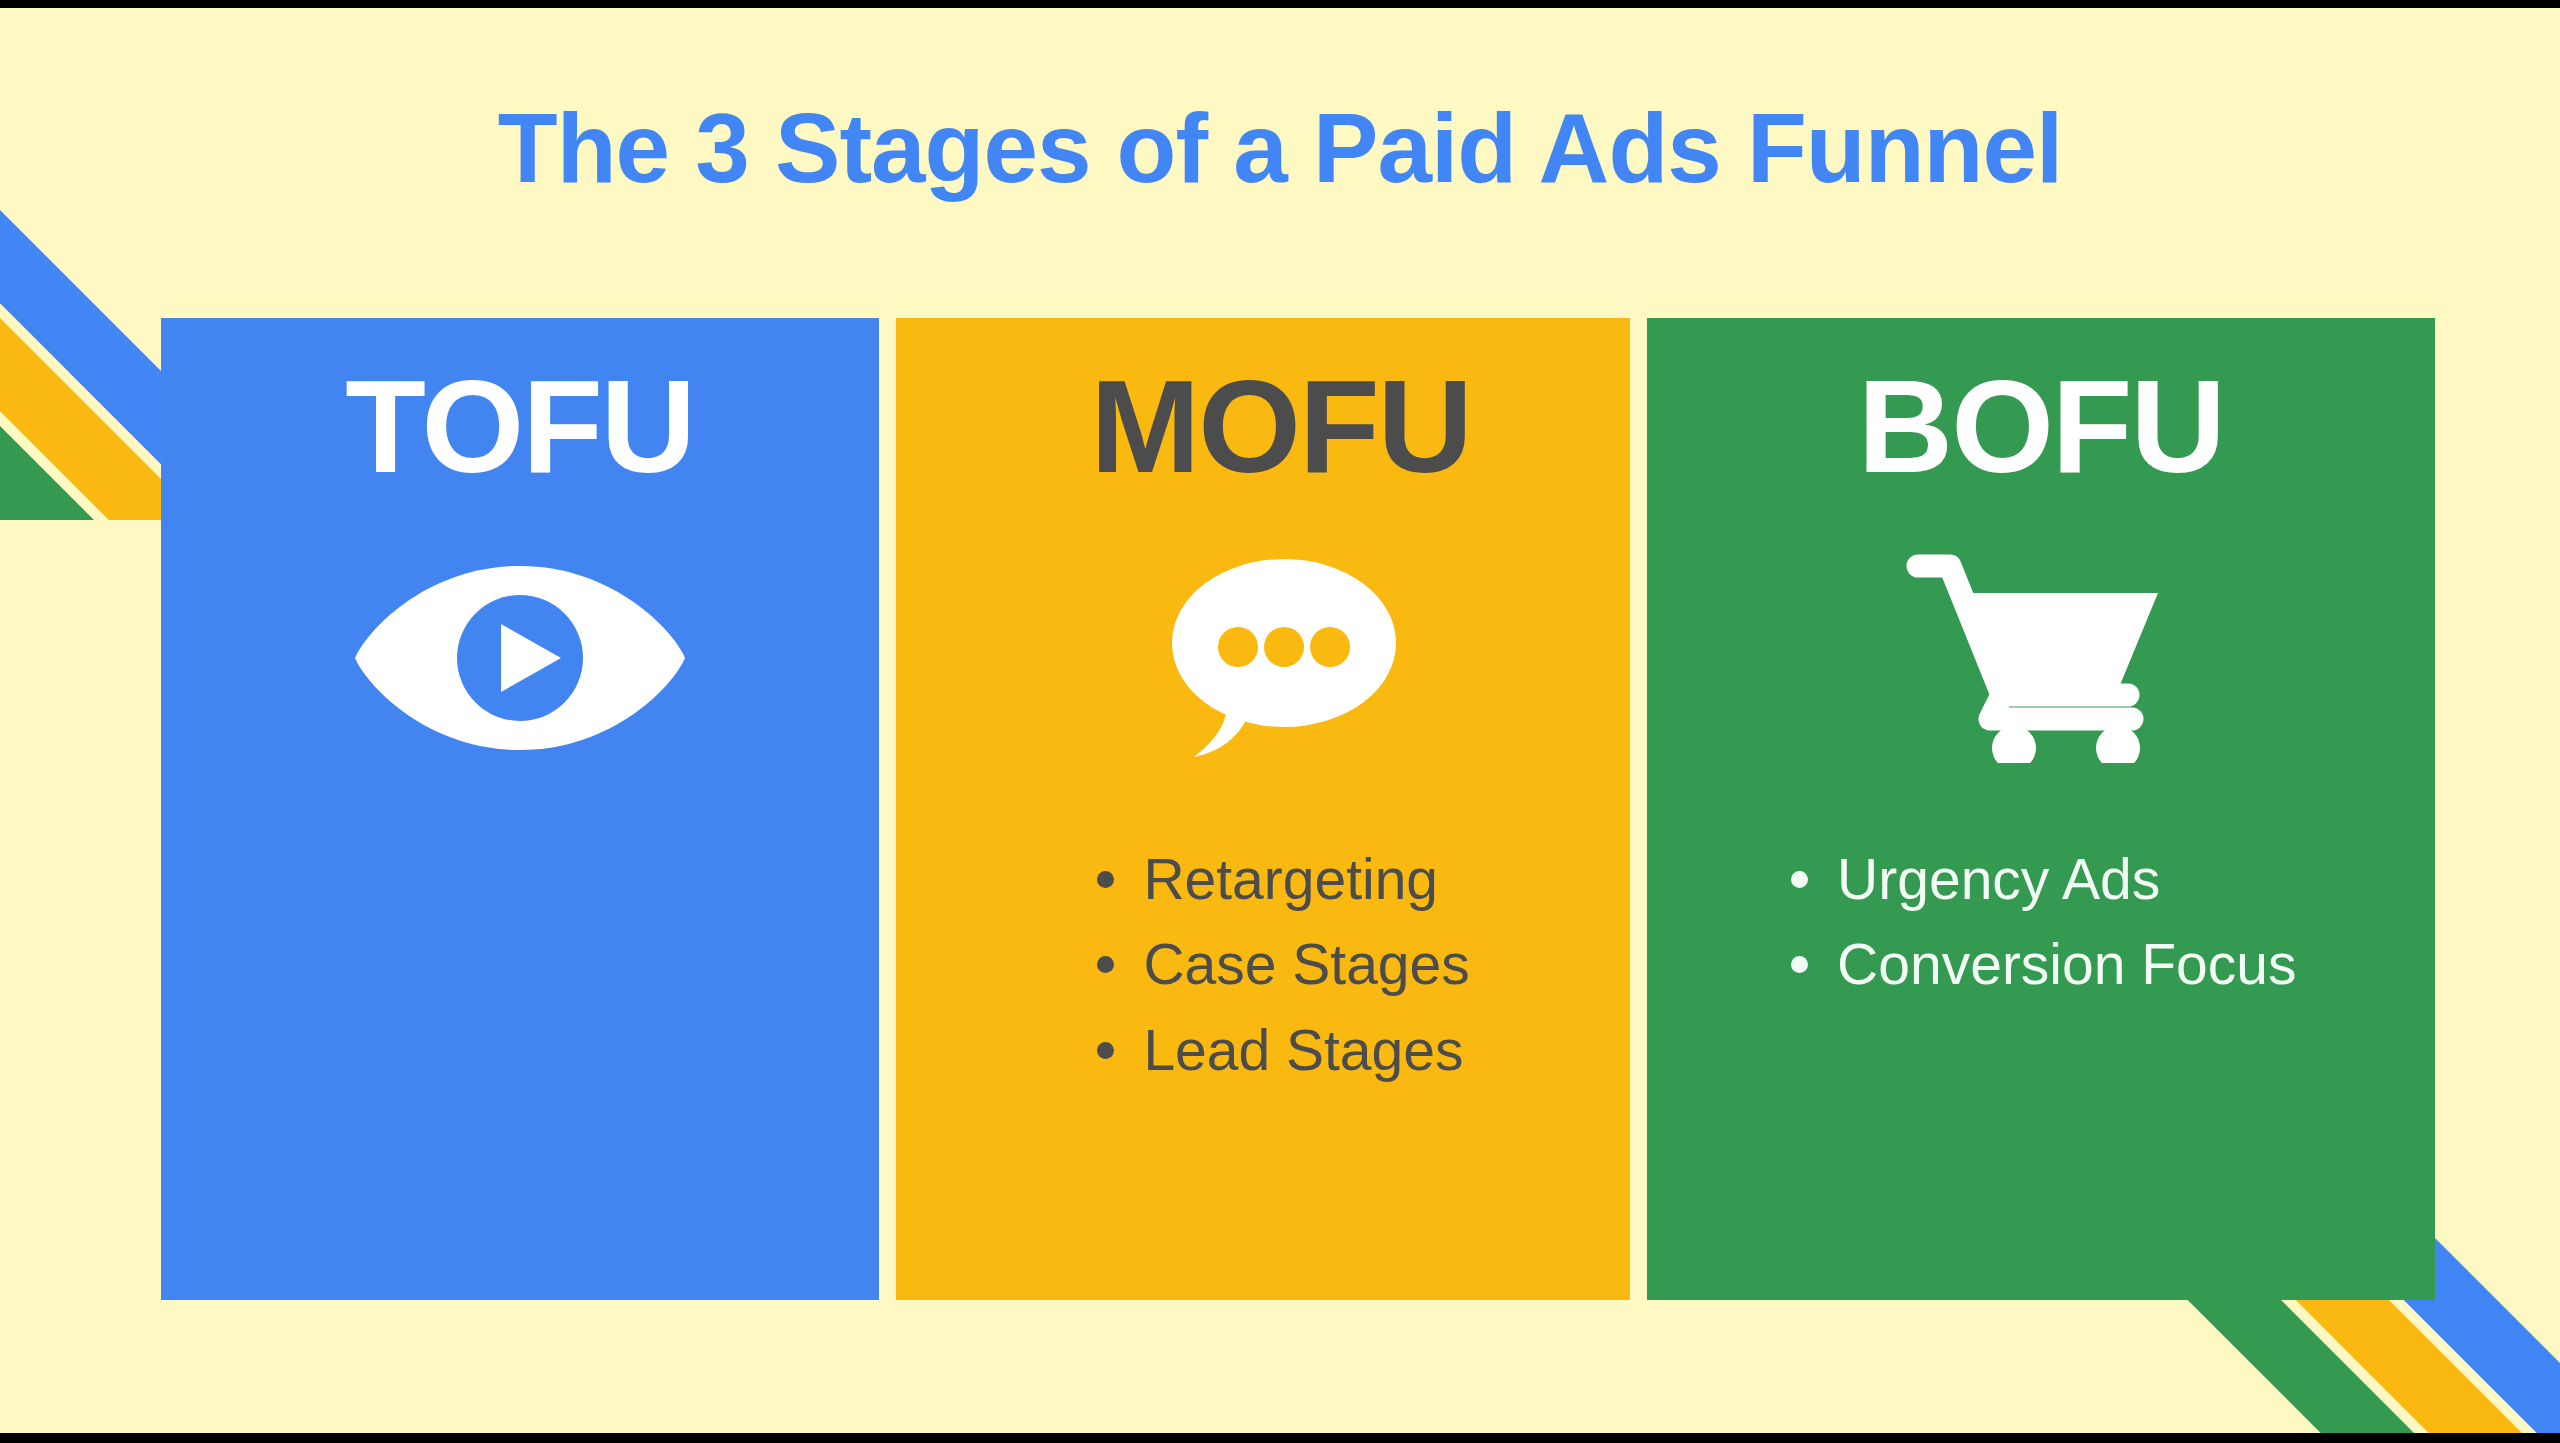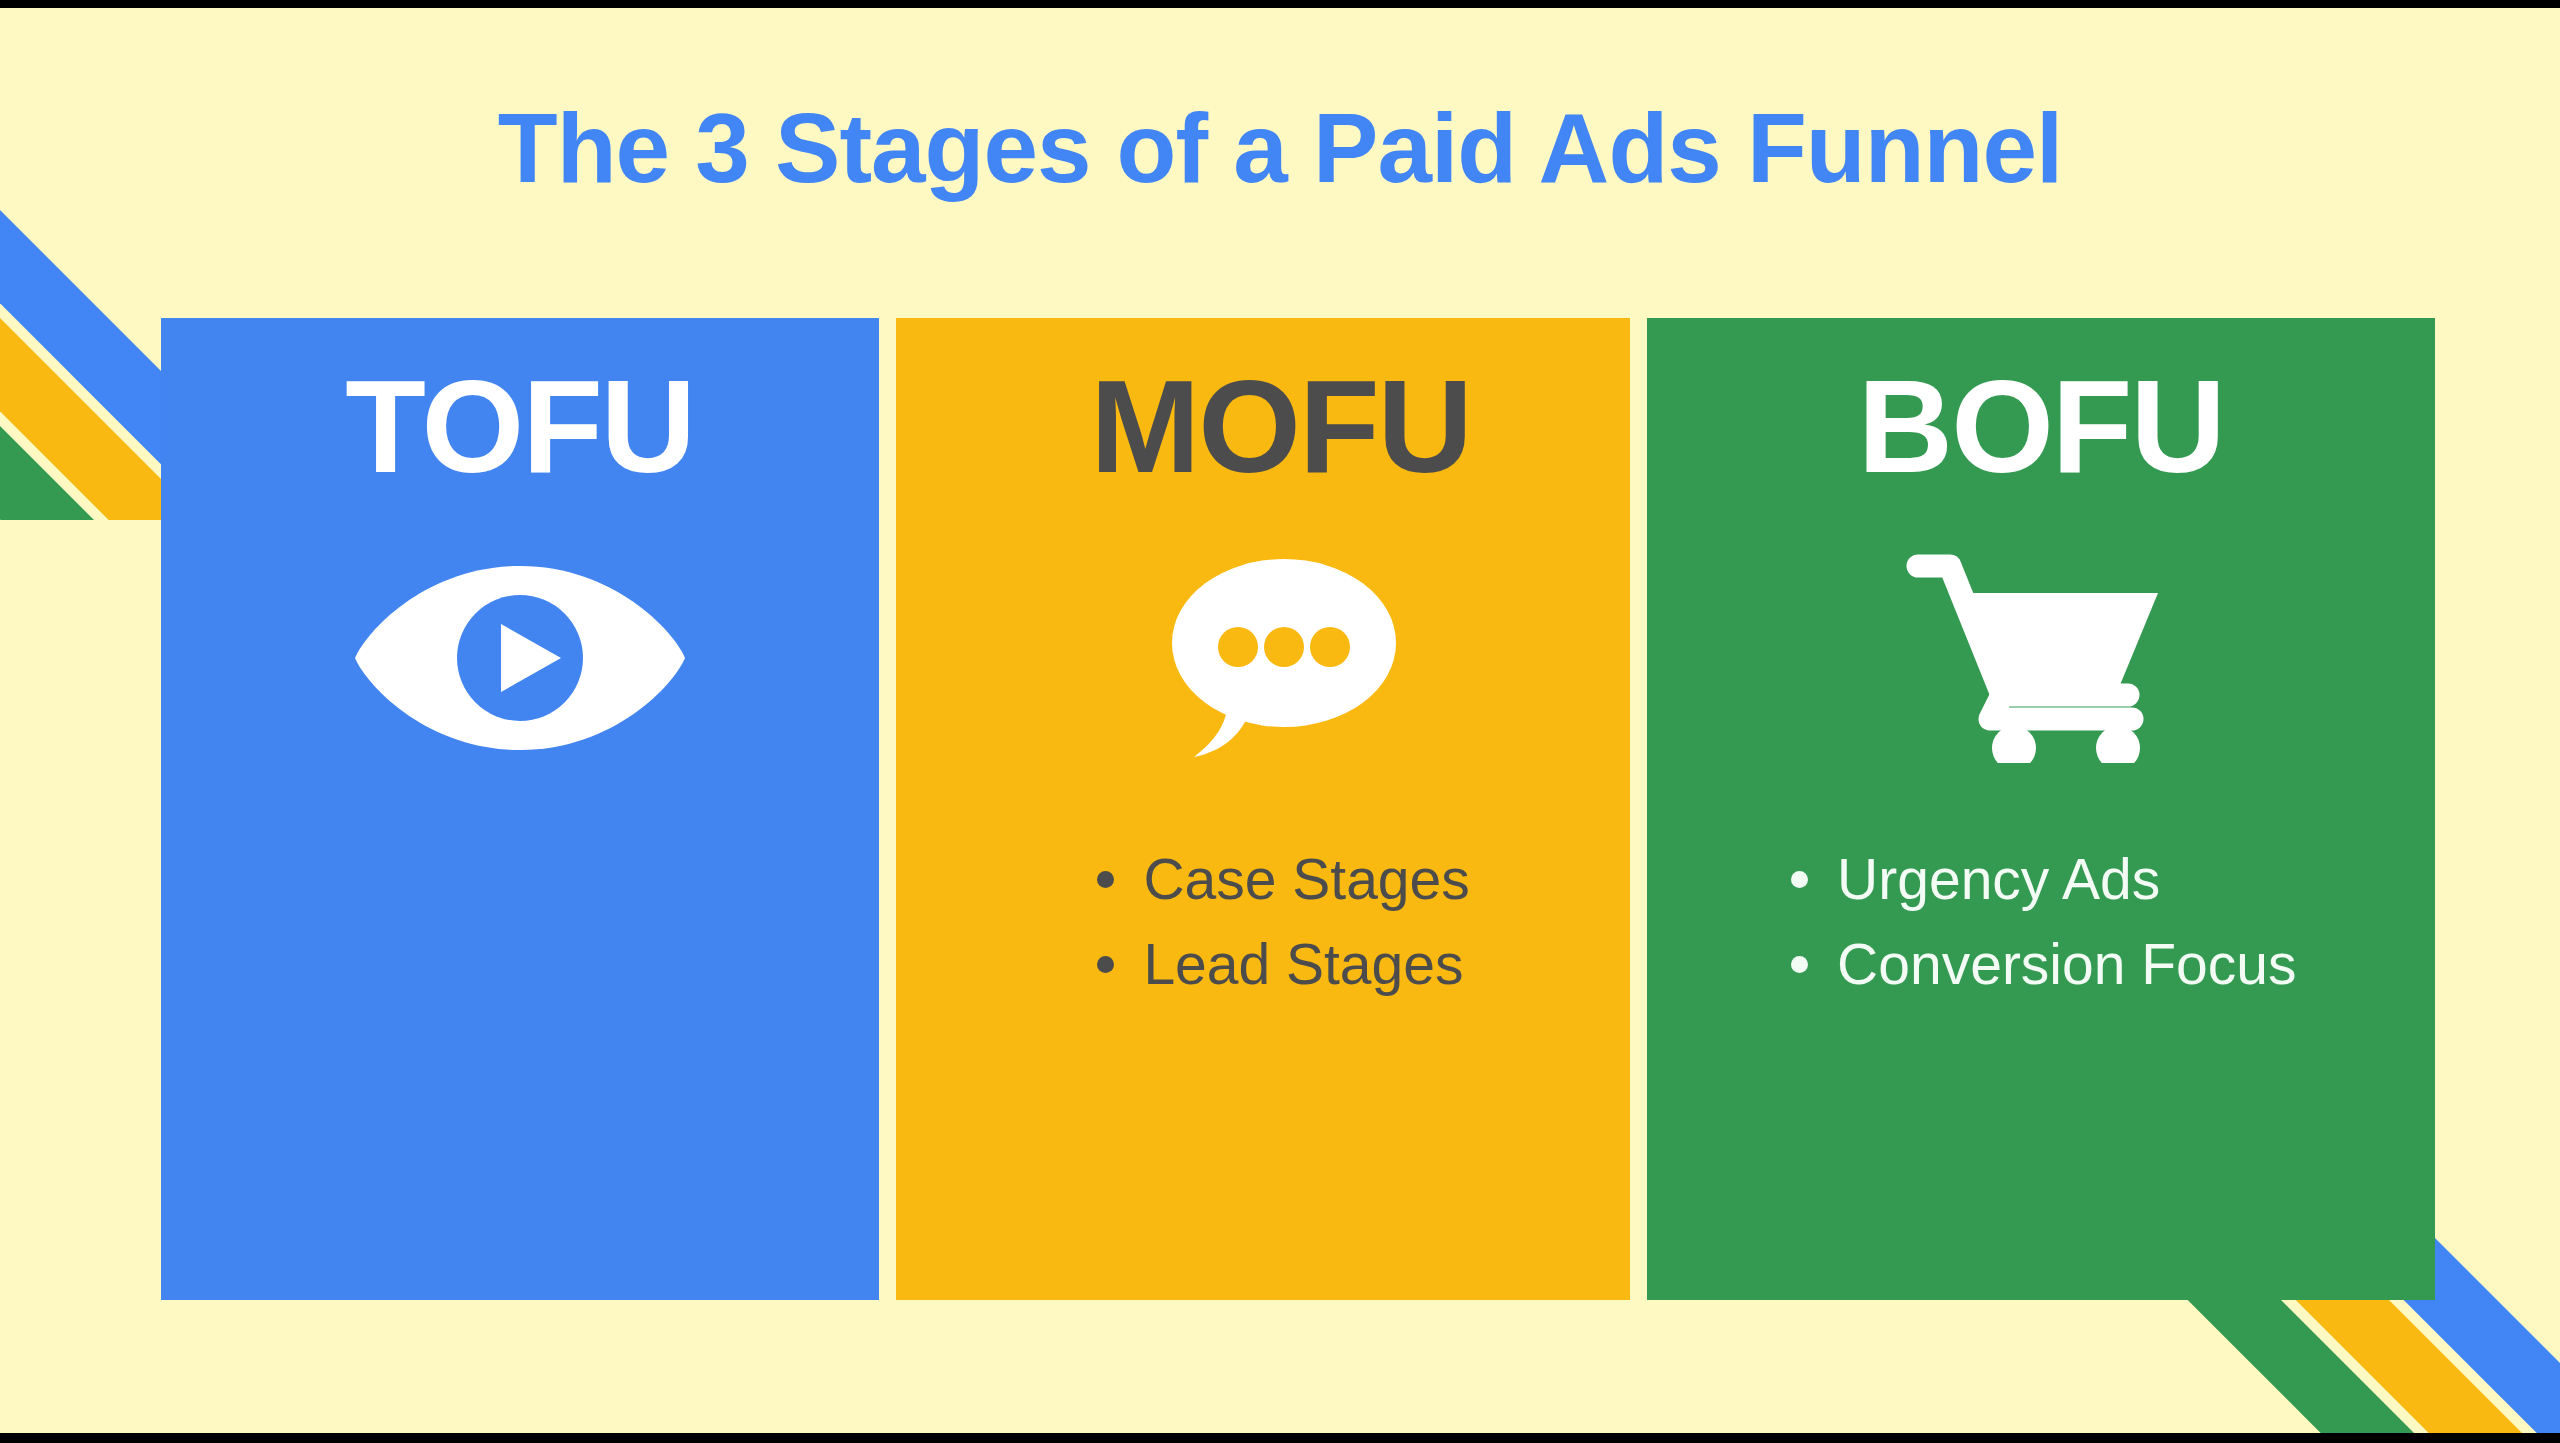--- a/index.html
+++ b/index.html
@@ -160,20 +160,21 @@
         <svg width="230" height="205" viewBox="0 0 230 205" aria-hidden="true">
           <ellipse cx="118" cy="88" rx="112" ry="84" fill="#FFFFFF"></ellipse>
           <path d="M86 150 C 78 178 58 196 28 202 C 54 182 62 164 62 142 Z" fill="#FFFFFF"></path>
           <circle cx="72" cy="92" r="20" fill="#F9B911"></circle>
           <circle cx="118" cy="92" r="20" fill="#F9B911"></circle>
           <circle cx="164" cy="92" r="20" fill="#F9B911"></circle>
         </svg>
       </div>
 
       <ul class="bullets">
+        <li>Retargeting</li>
         <li>Case Stages</li>
         <li>Lead Stages</li>
       </ul>
     </div>
 
     <div class="panel bofu">
       <div class="panel-heading">BOFU</div>
 
       <div class="icon-wrap">
         <svg width="270" height="210" viewBox="0 0 270 210" aria-hidden="true">

